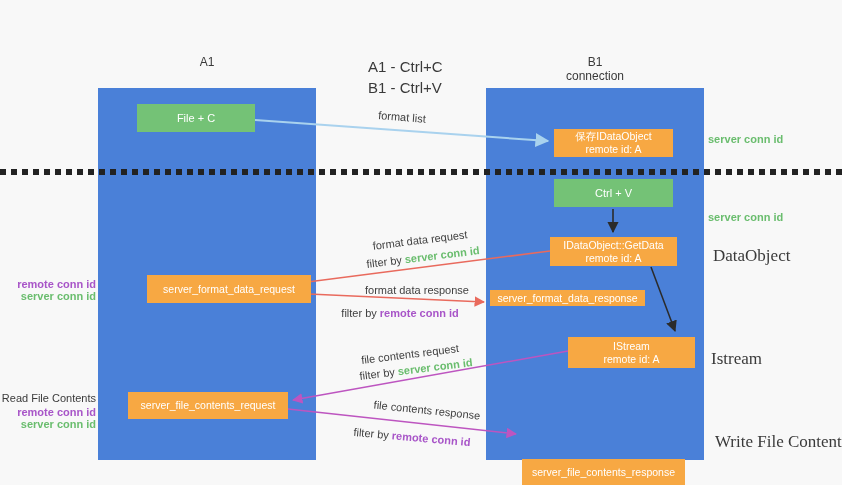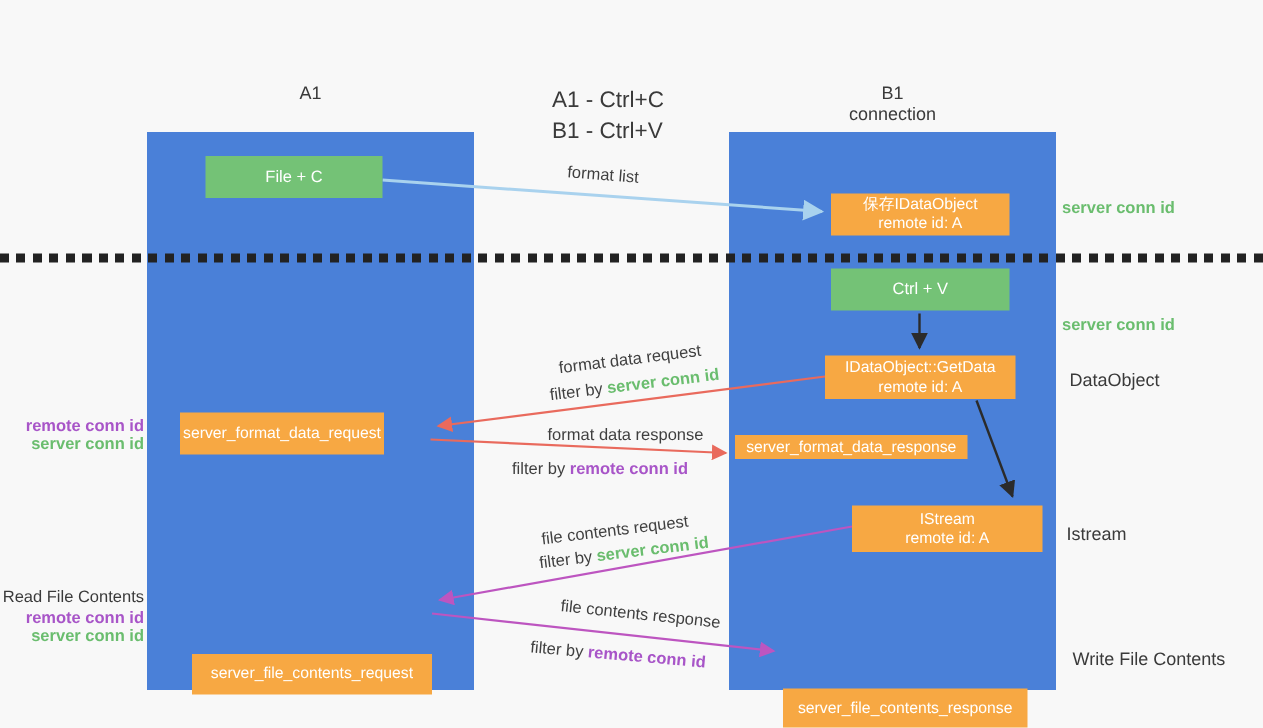--- a/index.html
+++ b/index.html
@@ -27,34 +27,34 @@
   svg.arrows{left:0;top:0;z-index:3;pointer-events:none;}
   
   .node{z-index:4;display:flex;flex-direction:column;align-items:center;justify-content:center;
     color:#fff;font-size:11px;line-height:13px;text-align:center;white-space:nowrap;}
   .node.green{background:#74c276;}
   .node.orange{background:#f7a843;font-size:10.5px;}
   .n-ctrlc{left:137px;top:104px;width:118px;height:28px;}
   .n-save{left:554px;top:129px;width:119px;height:28px;align-items:center;}
   .n-ctrlv{left:554px;top:179px;width:119px;height:28px;text-align:right;}
   .n-getdata{left:550px;top:237px;width:127px;height:29px;}
-  .n-fmtreq{left:120px;top:275px;width:136px;height:28px;align-items:center;}
+  .n-fmtreq{left:147px;top:275px;width:164px;height:28px;align-items:center;}
   .n-fmtresp{left:490px;top:290px;width:155px;height:16px;}
   .n-istream{left:568px;top:337px;width:127px;height:31px;}
-  .n-filereq{left:128px;top:392px;width:160px;height:27px;margin-top:44px;}
+  .n-filereq{left:128px;top:392px;width:160px;height:27px;}
   .n-fileresp{left:522px;top:423px;width:163px;height:27px;margin-top:36px;}
   
   .alabel{z-index:5;font-size:11px;color:#3f3f3f;white-space:nowrap;
     transform:translate(-50%,-50%) rotate(var(--rot,0deg));}
   .alabel .green{color:#6abd6e;font-weight:bold;}
   .alabel .purple{color:#a855c8;font-weight:bold;}
   
   .side{z-index:5;font-size:11px;white-space:nowrap;}
   .side.green{color:#6abd6e;font-weight:bold;}
-  .side.dark{color:#3a3a3a;font-size:12px;}
+  .side.dark{color:#3a3a3a;font-size:17px;font-family:Liberation Serif, serif;}
   .left-group{z-index:5;text-align:right;font-size:11px;font-weight:bold;line-height:12px;}
   .left-group .remote{color:#a855c8;}
   .left-group .server{color:#6abd6e;}
   .left-group .read{color:#3a3a3a;font-weight:normal;font-size:11px;margin-bottom:2px;}
 </style>
 </head>
 <body>
 
 <div class="abs title">
   <div>A1 - Ctrl+C</div>

